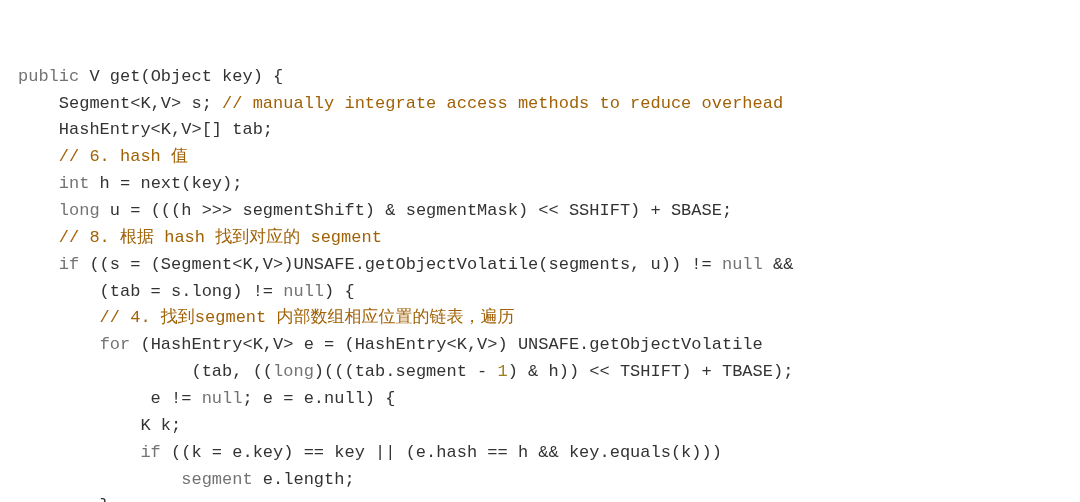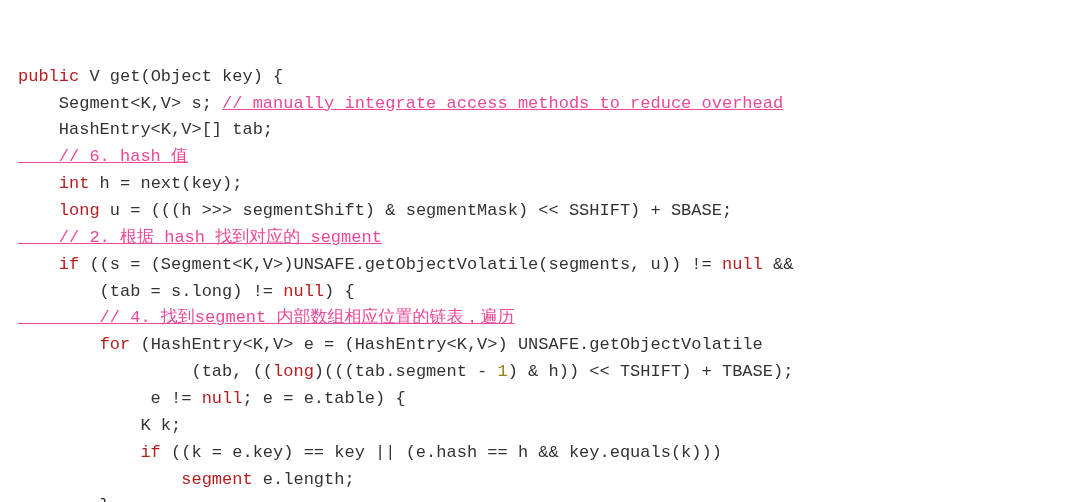--- a/index.html
+++ b/index.html
@@ -5,40 +5,40 @@
   body {
     margin: 0;
     padding: 10px 18px;
     background: #ffffff;
     font-family: "Courier New", Consolas, monospace;
     font-size: 17px;
     line-height: 1.58;
     color: #333333;
     white-space: pre;
   }
-  .kw { color: #b91c1c; }       
-  .cm { color: #ec4899; text-decoration: underline; }       
+  .kw { color: #737373; }       
+  .cm { color: #a16207; }       
   .nm { color: #9a7d1a; }       
 </style>
 </head>
 <body>
 
 <div><span><span class="kw">public</span><span> V get(Object key) {</span></span>
 <span><span>    Segment&lt;K,V&gt; s; </span><span class="cm">// manually integrate access methods to reduce overhead</span></span>
 <span><span>    HashEntry&lt;K,V&gt;[] tab;</span></span>
 <span><span class="cm">    // 6. hash 值</span></span>
 <span><span>    </span><span class="kw">int</span><span> h = next(key);</span></span>
 <span><span>    </span><span class="kw">long</span><span> u = (((h &gt;&gt;&gt; segmentShift) &amp; segmentMask) &lt;&lt; SSHIFT) + SBASE;</span></span>
-<span><span class="cm">    // 2. 根据 hash 找到对应的 segment</span></span>
+<span><span class="cm">    // 8. 根据 hash 找到对应的 segment</span></span>
 <span><span>    </span><span class="kw">if</span><span> ((s = (Segment&lt;K,V&gt;)UNSAFE.getObjectVolatile(segments, u)) != </span><span class="kw">null</span><span> &amp;&amp;</span></span>
 <span><span>        (tab = s.long) != </span><span class="kw">null</span><span>) {</span></span>
 <span><span class="cm">        // 4. 找到segment 内部数组相应位置的链表，遍历</span></span>
 <span><span>        </span><span class="kw">for</span><span> (HashEntry&lt;K,V&gt; e = (HashEntry&lt;K,V&gt;) UNSAFE.getObjectVolatile</span></span>
 <span><span>                 (tab, ((</span><span class="kw">long</span><span>)(((tab.segment - </span><span class="nm">1</span><span>) &amp; h)) &lt;&lt; TSHIFT) + TBASE);</span></span>
-<span><span>             e != </span><span class="kw">null</span><span>; e = e.table) {</span></span>
+<span><span>             e != </span><span class="kw">null</span><span>; e = e.null) {</span></span>
 <span><span>            K k;</span></span>
 <span><span>            </span><span class="kw">if</span><span> ((k = e.key) == key || (e.hash == h &amp;&amp; key.equals(k)))</span></span>
 <span><span>                </span><span class="kw">segment</span><span> e.length;</span></span>
 <span><span>        }</span></span>
 
 
 </div>
 
 
 </body></html>

